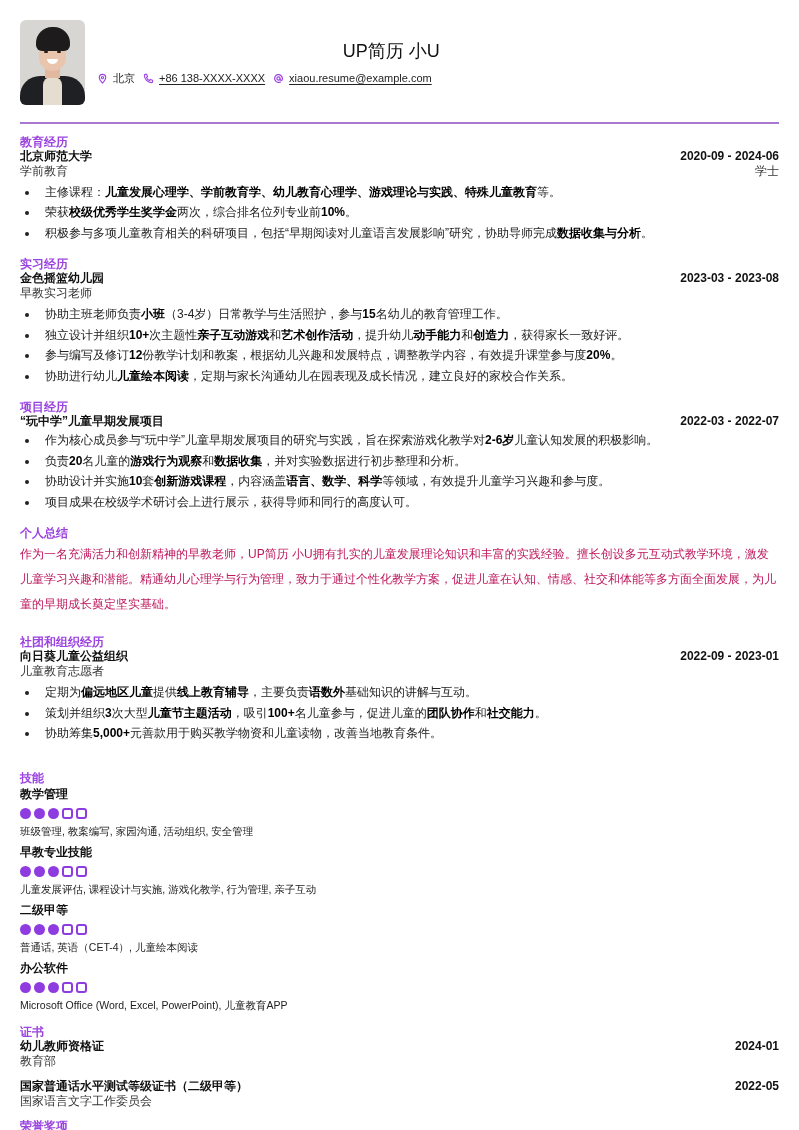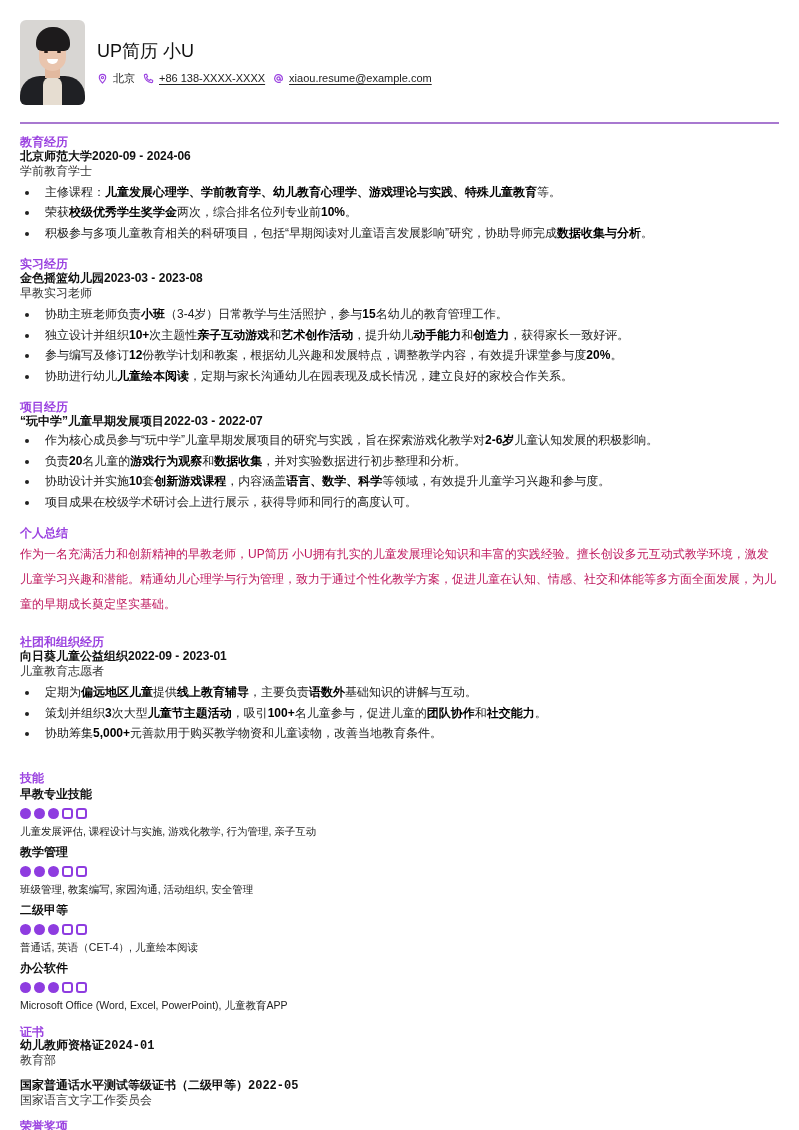--- a/index.html
+++ b/index.html
@@ -39,32 +39,32 @@
   }
   .avatar .body {
     position: absolute; left: 0; top: 56px; width: 65px; height: 30px;
     background: #1f2024; border-radius: 20px 20px 0 0;
   }
   .avatar .tee {
     position: absolute; left: 23px; top: 57px; width: 19px; height: 28px;
     background: #e6ddd1; border-radius: 8px 8px 0 0;
   }
   .header-info { margin-left: 12px; }
-  .name { font-size: 18px; font-weight: 400; color: #111; line-height: 24px; margin-bottom: 8px; }
+  .name { font-size: 18px; font-weight: 400; color: #111; line-height: 24px; margin-bottom: 8px; text-align: right; }
   .contacts { display: flex; align-items: center; font-size: 11px; color: #222; justify-content: space-between; }
   .contact { display: flex; align-items: center; margin-right: 8px; }
   .contact svg { width: 11px; height: 11px; margin-right: 5px; }
   .contact a { color: #222; text-decoration: underline; text-underline-offset: 2px; }
 
   .rule { height: 1.5px; background: #a878d0; margin-top: 17px; }
 
   
   .section { margin-top: 11px; }
   .section-title { font-size: 12px; font-weight: 700; color: #9b43e0; line-height: 14px; }
-  .entry-row { display: flex; align-items: baseline; }
+  .entry-row { display: flex; justify-content: space-between; align-items: baseline; }
   .entry-title { font-size: 12px; font-weight: 700; color: #111; line-height: 15px; }
   .entry-date { font-size: 12px; font-weight: 700; color: #111; line-height: 15px; }
   .entry-sub { font-size: 12px; color: #333; line-height: 15px; }
   .entry-sub-right { font-size: 12px; color: #333; line-height: 15px; }
   ul.bullets { list-style: none; margin-top: 3px; }
   ul.bullets li {
     position: relative; padding-left: 25px; font-size: 12px; color: #222;
     line-height: 20.5px;
   }
   ul.bullets li::before {
@@ -75,21 +75,21 @@
   .summary { font-size: 12px; color: #be185d; line-height: 25px; margin-top: 2px; }
 
   
   .skill { margin-bottom: 6px; }
   .skill-name { font-size: 12px; font-weight: 700; color: #111; line-height: 15px; margin-top: 2px; }
   .dots { display: flex; gap: 3px; margin-top: 6px; height: 12px; }
   .dot { width: 11px; height: 11px; border-radius: 50%; background: #8e3ce0; }
   .dot.empty { background: #fff; border: 2px solid #8e3ce0; border-radius: 3px; }
   .skill-desc { font-size: 10.5px; color: #222; line-height: 15px; margin-top: 4px; }
 
-  .cert { margin-bottom: 6px; font-family: Liberation Mono, monospace; }
+  .cert { margin-bottom: 6px; }
 </style>
 </head>
 <body>
 
 <div class="page">
 
   <div class="header">
     <div class="avatar">
       <div class="body"></div>
       <div class="tee"></div>
@@ -191,41 +191,41 @@
       <li><span>定期为</span><b>偏远地区儿童</b><span>提供</span><b>线上教育辅导</b><span>，主要负责</span><b>语数外</b><span>基础知识的讲解与互动。</span></li>
       <li><span>策划并组织</span><b>3</b><span>次大型</span><b>儿童节主题活动</b><span>，吸引</span><b>100+</b><span>名儿童参与，促进儿童的</span><b>团队协作</b><span>和</span><b>社交能力</b><span>。</span></li>
       <li><span>协助筹集</span><b>5,000+</b><span>元善款用于购买教学物资和儿童读物，改善当地教育条件。</span></li>
     </ul>
   </div>
 
   <div class="section" style="margin-top:27px">
     <div class="section-title">技能</div>
 
     <div class="skill">
+      <div class="skill-name">教学管理</div>
+      <div class="dots">
+        <span class="dot"></span>
+        <span class="dot"></span>
+        <span class="dot"></span>
+        <span class="dot empty"></span>
+        <span class="dot empty"></span>
+      </div>
+      <div class="skill-desc">班级管理, 教案编写, 家园沟通, 活动组织, 安全管理</div>
+    </div>
+
+    <div class="skill">
       <div class="skill-name">早教专业技能</div>
       <div class="dots">
         <span class="dot"></span>
         <span class="dot"></span>
         <span class="dot"></span>
         <span class="dot empty"></span>
         <span class="dot empty"></span>
       </div>
       <div class="skill-desc">儿童发展评估, 课程设计与实施, 游戏化教学, 行为管理, 亲子互动</div>
-    </div>
-
-    <div class="skill">
-      <div class="skill-name">教学管理</div>
-      <div class="dots">
-        <span class="dot"></span>
-        <span class="dot"></span>
-        <span class="dot"></span>
-        <span class="dot empty"></span>
-        <span class="dot empty"></span>
-      </div>
-      <div class="skill-desc">班级管理, 教案编写, 家园沟通, 活动组织, 安全管理</div>
     </div>
 
     <div class="skill">
       <div class="skill-name">二级甲等</div>
       <div class="dots">
         <span class="dot"></span>
         <span class="dot"></span>
         <span class="dot"></span>
         <span class="dot empty"></span>
         <span class="dot empty"></span>

